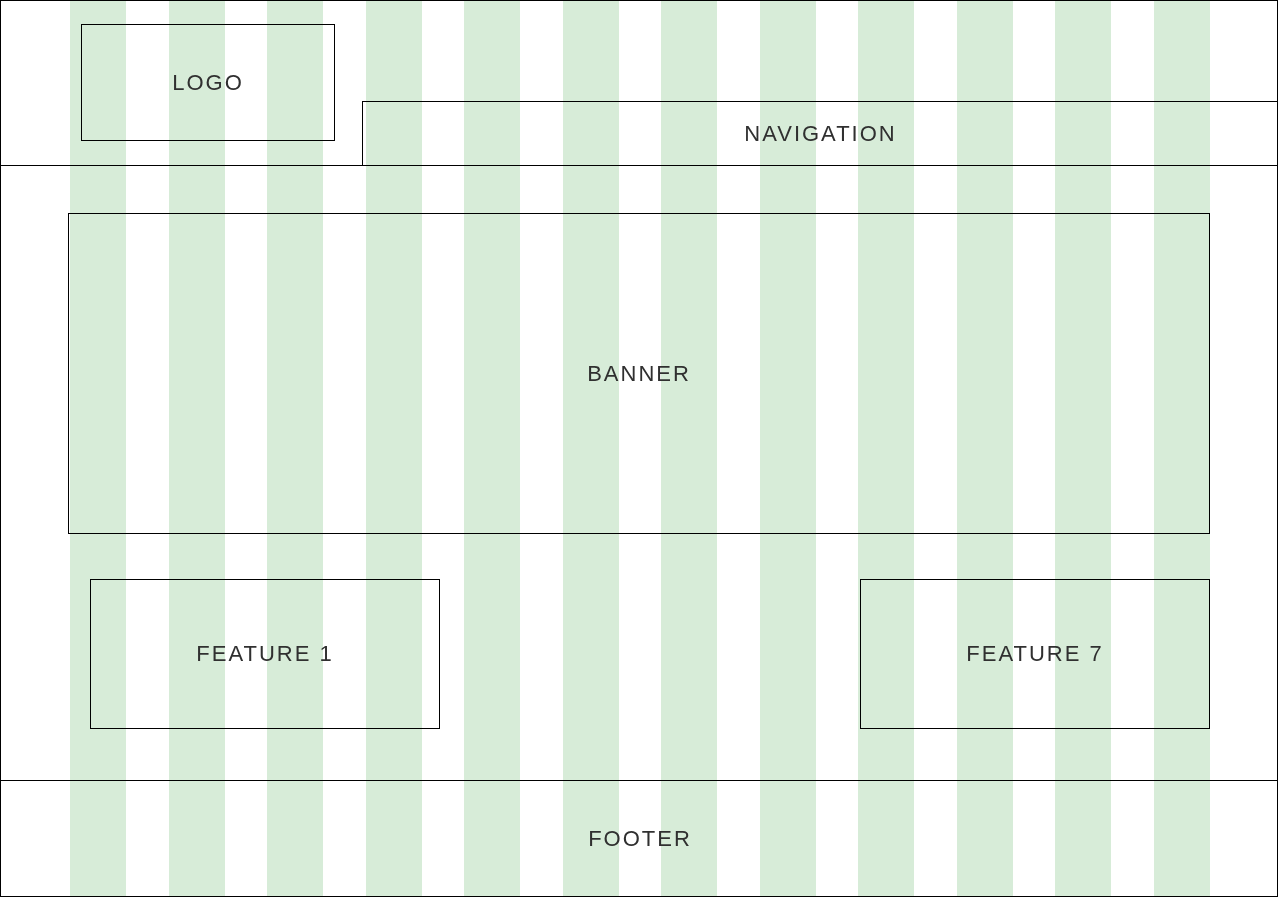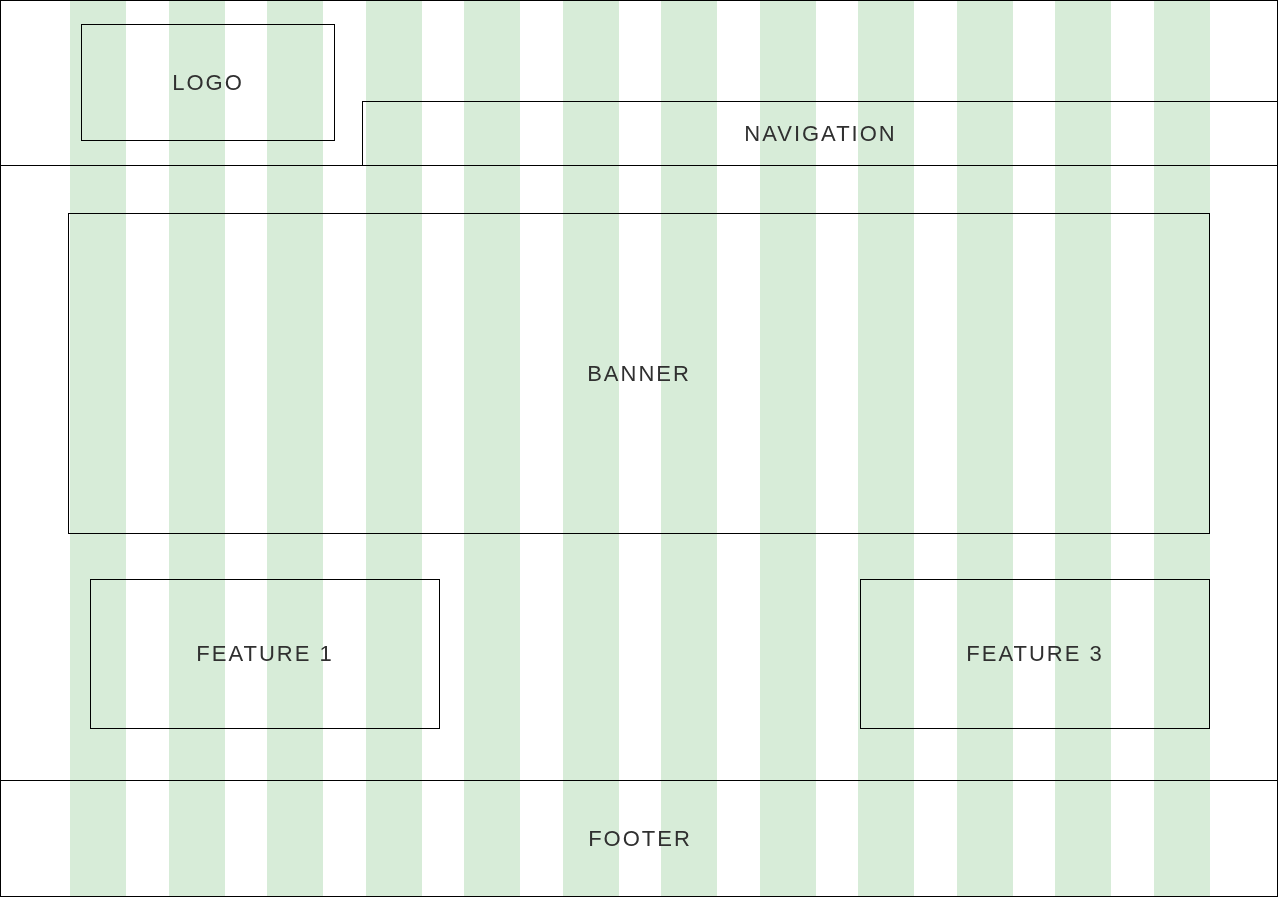--- a/index.html
+++ b/index.html
@@ -118,21 +118,21 @@
 
   <div class="box banner">
     <span class="label">BANNER</span>
   </div>
 
   <div class="features-row">
     <div class="feature">
       <span class="label">FEATURE 1</span>
     </div>
     <div class="feature">
-      <span class="label">FEATURE 3</span>
+      <span class="label">FEATURE 7</span>
     </div>
   </div>
 
   <div class="footer-area">
     <span class="label">FOOTER</span>
   </div>
 
 </div>
 
 </body></html>

